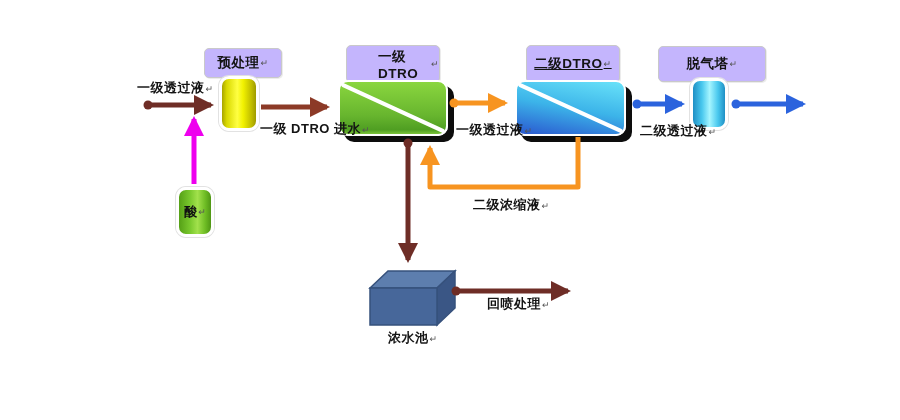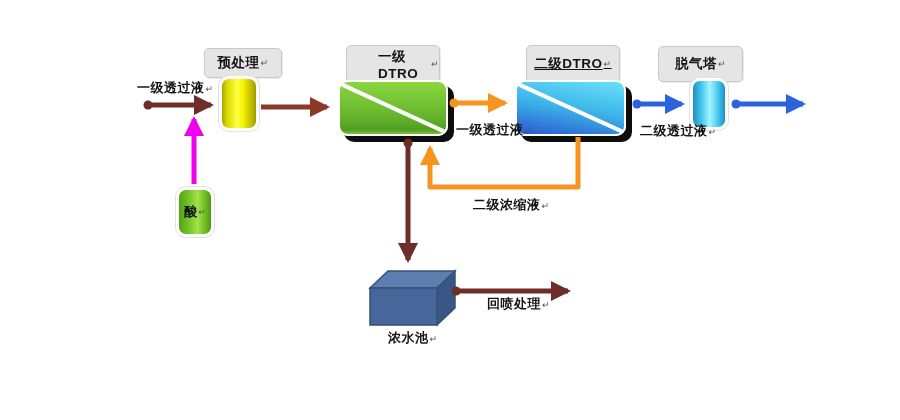--- a/index.html
+++ b/index.html
@@ -4,21 +4,21 @@
 <style>
   * { margin:0; padding:0; box-sizing:border-box; }
   html,body { background:#fff; }
   body { font-family:"Liberation Sans", sans-serif; }
   #canvas { position:relative; width:900px; height:420px; background:#ffffff; overflow:hidden; }
 
   .flow-label { position:absolute; font-size:13px; font-weight:bold; color:#141414;
                 white-space:nowrap; z-index:5; letter-spacing:0.5px; }
   .pmark { font-size:9px; font-weight:normal; color:#555; margin-left:1px; }
 
-  .name-box { position:absolute; background:#e5e5e5; border:1px solid #c9c9c9; border-radius:5px;
+  .name-box { position:absolute; background:#c4b5fd; border:1px solid #c9c9c9; border-radius:5px;
               display:flex; align-items:center; justify-content:center;
               font-size:13.5px; font-weight:bold; color:#141414; z-index:1;
               box-shadow:1px 1px 0 #ececec; letter-spacing:0.5px; }
 
   .membrane { position:absolute; border:2px solid #ffffff; border-radius:10px; z-index:2;
               box-shadow:6px 6px 0 0 #0d0d0d; }
   .dtro1-box { left:338px; top:80px; width:110px; height:56px;
                background:linear-gradient(180deg,#8ad63f 0%,#67b52e 65%,#4f9e22 92%,#7cc43a 100%); }
   .dtro2-box { left:515px; top:80px; width:111px; height:56px;
                background:linear-gradient(190deg,#68e2f9 0%,#3cb4e9 50%,#2a58cf 100%); }
@@ -47,21 +47,21 @@
       <span class="pmark">↵</span>
   </div>
   <div class="name-box" style="left:346px; top:45px; width:94px; height:38px;padding-left:31px;">
     <span>一级DTRO</span>
       <span class="pmark">↵</span>
   </div>
   <div class="name-box" style="left:526px; top:45px; width:94px; height:38px;text-decoration:underline;">
     <span>二级DTRO</span>
       <span class="pmark">↵</span>
   </div>
-  <div class="name-box" style="left:658px; top:46px; width:85px; height:36px;">
+  <div class="name-box" style="left:658px; top:46px; width:108px; height:36px;">
     <span>脱气塔</span>
       <span class="pmark">↵</span>
   </div>
 
   <div class="cylinder pre-tank"></div>
 
   <div class="membrane dtro1-box">
     <svg class="stripe">
       <line x1="3%" y1="6%" x2="97%" y2="94%" stroke="#ffffff" stroke-width="4" stroke-linecap="round"></line>
     </svg>
@@ -138,20 +138,23 @@
 
     <g>
       <circle cx="456" cy="291" r="4.5" fill="#6e2d26"></circle>
       <line x1="456" y1="291" x2="568" y2="291" stroke="#6e2d26" stroke-width="5" marker-end="url(#ah-maroon)"></line>
     </g>
   </svg>
 
   <div class="flow-label" style="left:137px; top:79px;">
     <span>一级透过液</span><span class="pmark">↵</span>
   </div>
+  <div class="flow-label" style="left:260px; top:120px;">
+    <span>一级 DTRO 进水</span><span class="pmark">↵</span>
+  </div>
   <div class="flow-label" style="left:456px; top:121px;">
     <span>一级透过液</span><span class="pmark">↵</span>
   </div>
   <div class="flow-label" style="left:640px; top:122px;">
     <span>二级透过液</span><span class="pmark">↵</span>
   </div>
   <div class="flow-label" style="left:473px; top:196px;">
     <span>二级浓缩液</span><span class="pmark">↵</span>
   </div>
   <div class="flow-label" style="left:388px; top:329px;">

